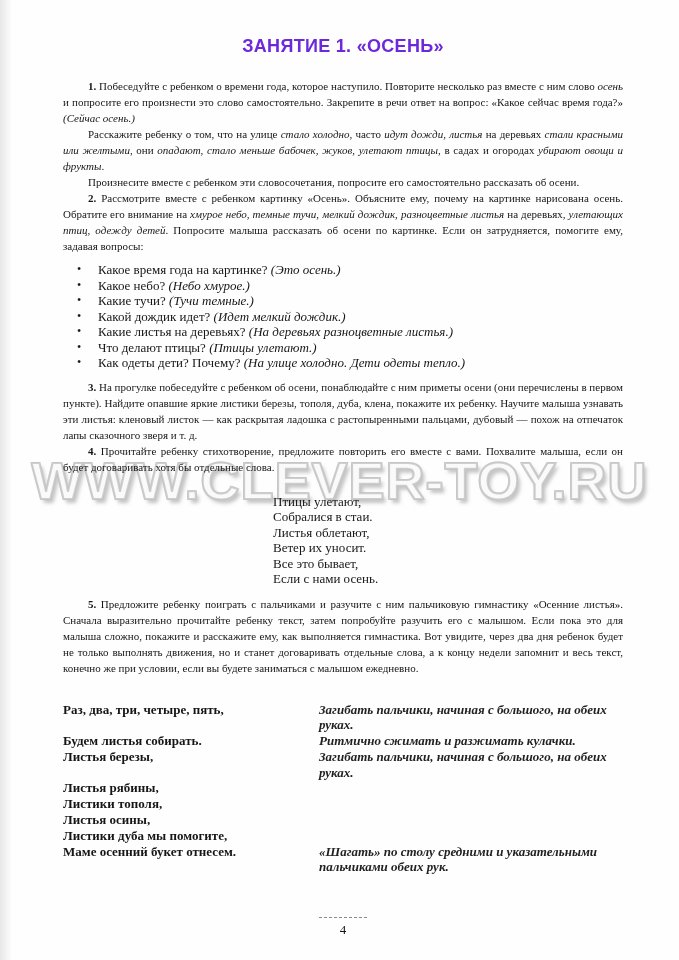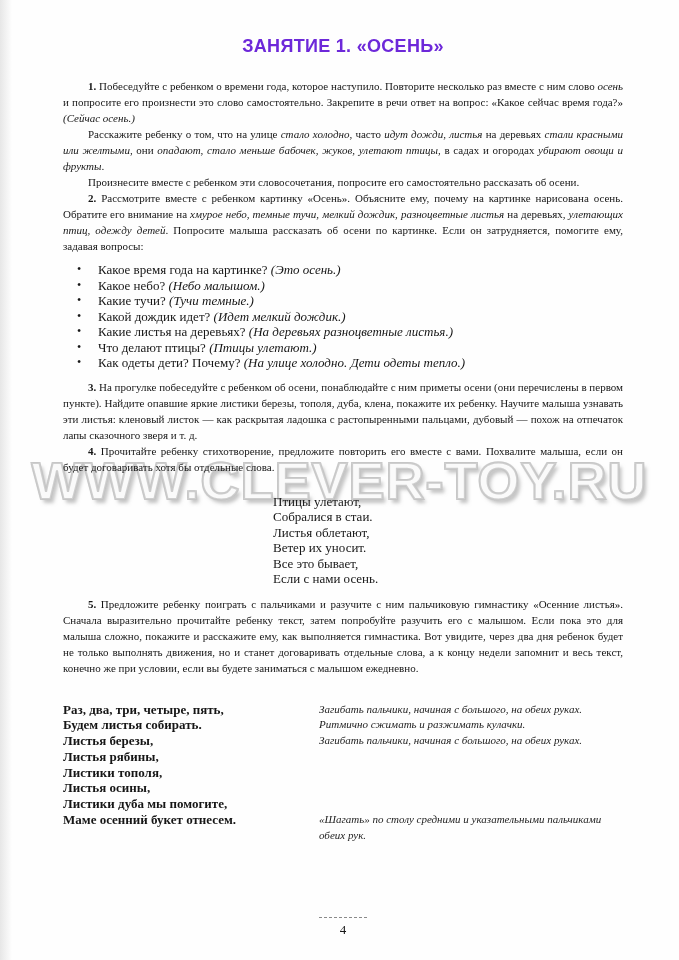--- a/index.html
+++ b/index.html
@@ -82,23 +82,24 @@
   }
   .gym { margin-top: 26px; }
   .gym-row { display: flex; align-items: flex-start; }
   .gym-left {
     flex: none; width: 256px;
     font-size: 13px; line-height: 15.8px; font-weight: bold;
   }
   .gym-right {
     flex: 1;
     font-style: italic;
-    font-size: 11px;
+    font-size: 13px;
     line-height: 15.8px;
     color: #222;
+    font-weight: bold;
   }
   .footer {
     position: absolute; left: 63px; right: 56px; bottom: 22px;
     z-index: 2; text-align: center;
   }
   .footer-line {
     width: 48px; margin: 0 auto 4px auto;
     border-top: 1px dashed #8a8a8a;
     height: 0;
   }
@@ -114,21 +115,21 @@
 
   <div class="content">
     <h1 class="title">ЗАНЯТИЕ 1. «ОСЕНЬ»</h1>
     <div>
         <div class="para"><span class="b">1.</span><span> Побеседуйте с ребенком о времени года, которое наступило. Повторите несколько раз вместе с ним слово </span><span class="i">осень</span><span> и попросите его произнести это слово самостоятельно. Закрепите в речи ответ на вопрос: «Какое сейчас время года?» </span><span class="i">(Сейчас осень.)</span></div>
         <div class="para"><span>Расскажите ребенку о том, что на улице </span><span class="i">стало холодно</span><span>, часто </span><span class="i">идут дожди</span><span>, </span><span class="i">листья</span><span> на деревьях </span><span class="i">стали красными или желтыми</span><span>, они </span><span class="i">опадают</span><span>, </span><span class="i">стало меньше бабочек, жуков, улетают птицы</span><span>, в садах и огородах </span><span class="i">убирают овощи и фрукты</span><span>.</span></div>
         <div class="para"><span>Произнесите вместе с ребенком эти словосочетания, попросите его самостоятельно рассказать об осени.</span></div>
         <div class="para"><span class="b">2.</span><span> Рассмотрите вместе с ребенком картинку «Осень». Объясните ему, почему на картинке нарисована осень. Обратите его внимание на </span><span class="i">хмурое небо, темные тучи, мелкий дождик, разноцветные листья</span><span> на деревьях, </span><span class="i">улетающих птиц, одежду детей</span><span>. Попросите малыша рассказать об осени по картинке. Если он затрудняется, помогите ему, задавая вопросы:</span></div>
         <div class="bullets">
           <div class="bullet-item"><span>Какое время года на картинке? </span><span class="i">(Это осень.)</span></div>
-          <div class="bullet-item"><span>Какое небо? </span><span class="i">(Небо малышом.)</span></div>
+          <div class="bullet-item"><span>Какое небо? </span><span class="i">(Небо хмурое.)</span></div>
           <div class="bullet-item"><span>Какие тучи? </span><span class="i">(Тучи темные.)</span></div>
           <div class="bullet-item"><span>Какой дождик идет? </span><span class="i">(Идет мелкий дождик.)</span></div>
           <div class="bullet-item"><span>Какие листья на деревьях? </span><span class="i">(На деревьях разноцветные листья.)</span></div>
           <div class="bullet-item"><span>Что делают птицы? </span><span class="i">(Птицы улетают.)</span></div>
           <div class="bullet-item"><span>Как одеты дети? Почему? </span><span class="i">(На улице холодно. Дети одеты тепло.)</span></div>
         </div>
         <div class="para"><span class="b">3.</span><span> На прогулке побеседуйте с ребенком об осени, понаблюдайте с ним приметы осени (они перечислены в первом пункте). Найдите опавшие яркие листики березы, тополя, дуба, клена, покажите их ребенку. Научите малыша узнавать эти листья: кленовый листок — как раскрытая ладошка с растопыренными пальцами, дубовый — похож на отпечаток лапы сказочного зверя и т. д.</span></div>
         <div class="para"><span class="b">4.</span><span> Прочитайте ребенку стихотворение, предложите повторить его вместе с вами. Похвалите малыша, если он будет договаривать хотя бы отдельные слова.</span></div>
         <div class="poem">
           <div class="poem-line">Птицы улетают,</div>

